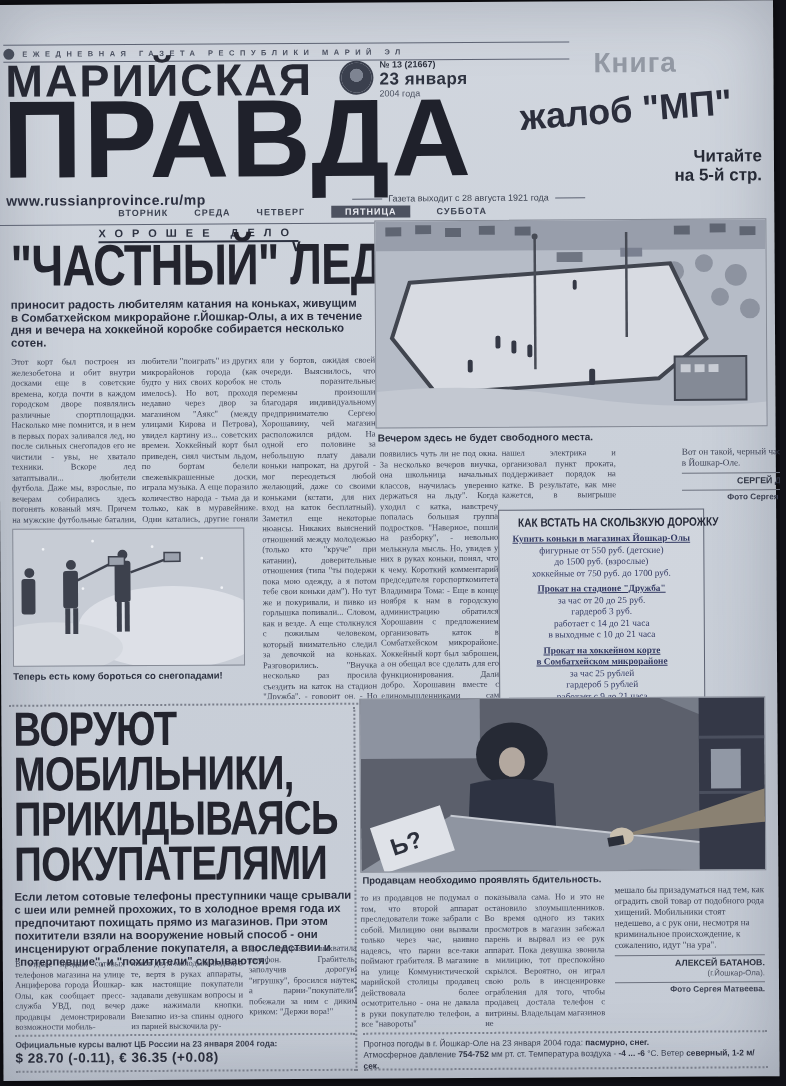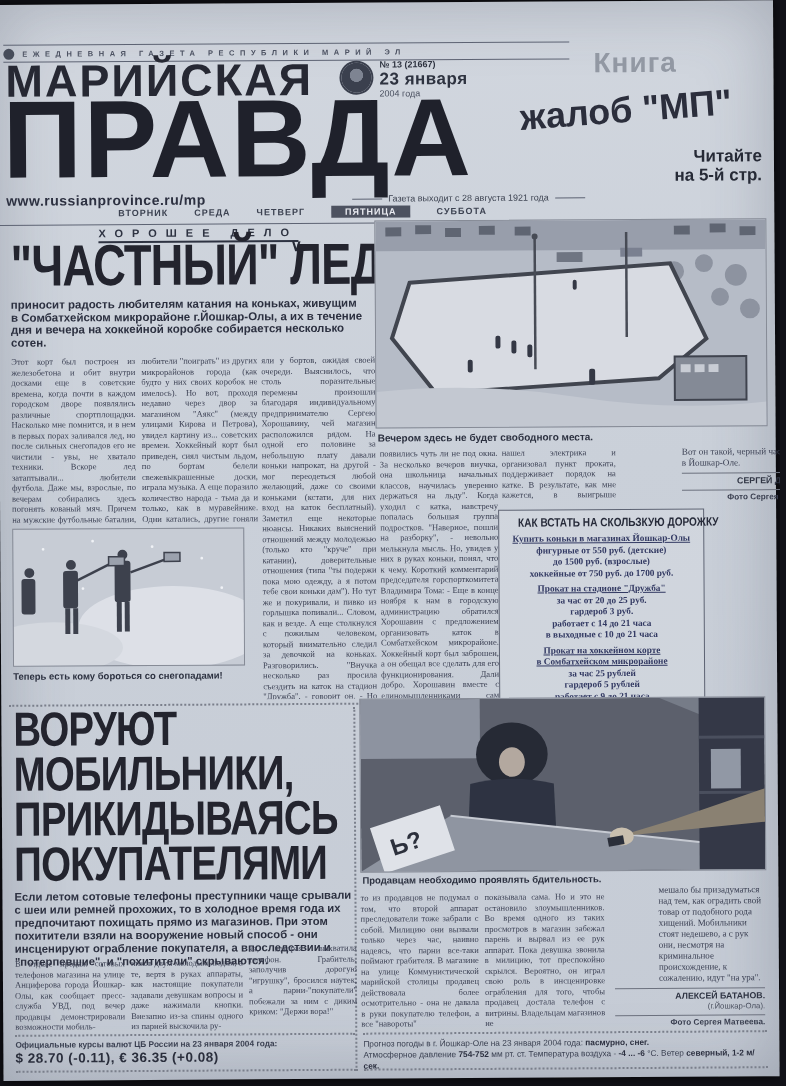--- a/index.html
+++ b/index.html
@@ -61,39 +61,39 @@
   .sig.name{font-size:8.8px;font-weight:bold;}
   .sig.credit{font-size:8.2px;font-weight:bold;color:#3a3f50;}
   .sig.city{font-size:7.8px;border-top:none;margin-top:1px;padding-top:0;color:#4a4f5e;}
 
   
   .infobox{left:498px;top:508px;width:206px;height:204px;border:1.5px solid #5d6373;box-sizing:border-box;
     padding:5px 3px;text-align:center;color:#333a63;background:rgba(255,255,255,.14);}
   .infobox .ib-title{font-size:12px;font-weight:900;color:#272b3a;white-space:nowrap;
     transform:scaleX(.84);transform-origin:center;margin-bottom:2px;}
   .ib-h{font-family:"Liberation Serif",serif;font-size:9.3px;font-weight:bold;text-decoration:underline;margin-top:4px;line-height:11.5px;}
-  .ib-l{font-family:"Liberation Serif",serif;font-size:9.3px;font-weight:bold;line-height:11.5px;}
+  .ib-l{font-family:"Liberation Serif",serif;font-size:9.3px;font-weight:normal;line-height:11.5px;}
 
   
   .hsep{left:8px;top:700px;width:756px;border-top:2px dotted #7a7f8b;}
   .vsep{left:352px;top:704px;height:364px;border-left:2px dotted #7a7f8b;}
 
   
   .headline2{left:12px;top:702px;font-size:48px;font-weight:900;line-height:45px;letter-spacing:-1px;
     color:#23242e;transform:scaleX(.8);transform-origin:left top;white-space:nowrap;}
   .lede2{left:12px;top:886px;width:346px;font-size:11.3px;font-weight:bold;line-height:13px;color:#2c3040;}
   .colA2{left:12px;top:954px;width:110px;height:76px;}
   .colB2{left:128px;top:954px;width:112px;height:76px;}
   .colC2{left:246px;top:924px;width:108px;height:76px;margin-top:16px;}
   .ph-shop{left:358px;top:696px;width:406px;height:174px;}
   .cap-shop{left:360px;top:872px;width:290px;font-size:9.5px;}
   .colD2{left:358px;top:890px;width:118px;height:142px;}
   .colE2{left:482px;top:890px;width:120px;height:142px;}
   .closing2{left:612px;top:884px;width:150px;}
-  .closing2 .txt{font-family:"Liberation Serif",serif;font-size:9px;line-height:11px;color:#3c4154;margin-left:44px;}
+  .closing2 .txt{font-family:"Liberation Serif",serif;font-size:9px;line-height:11px;color:#3c4154;}
 
   
   .cur-box{left:12px;top:1030px;width:340px;height:38px;border-top:2px dotted #7a7f8b;border-bottom:2px dotted #7a7f8b;
     padding-top:3px;box-sizing:border-box;}
   .cur-label{font-size:8.3px;font-weight:bold;color:#3b4152;}
   .cur-values{font-size:13.5px;font-weight:800;color:#2a2e3c;letter-spacing:.5px;margin-top:1px;}
   .weather-box{left:360px;top:1030px;width:404px;height:38px;border-top:2px dotted #7a7f8b;border-bottom:2px dotted #7a7f8b;
     padding-top:4px;box-sizing:border-box;font-size:8.3px;color:#3b4152;line-height:11px;}
   .weather-box b{color:#2c3040;}
 </style>

